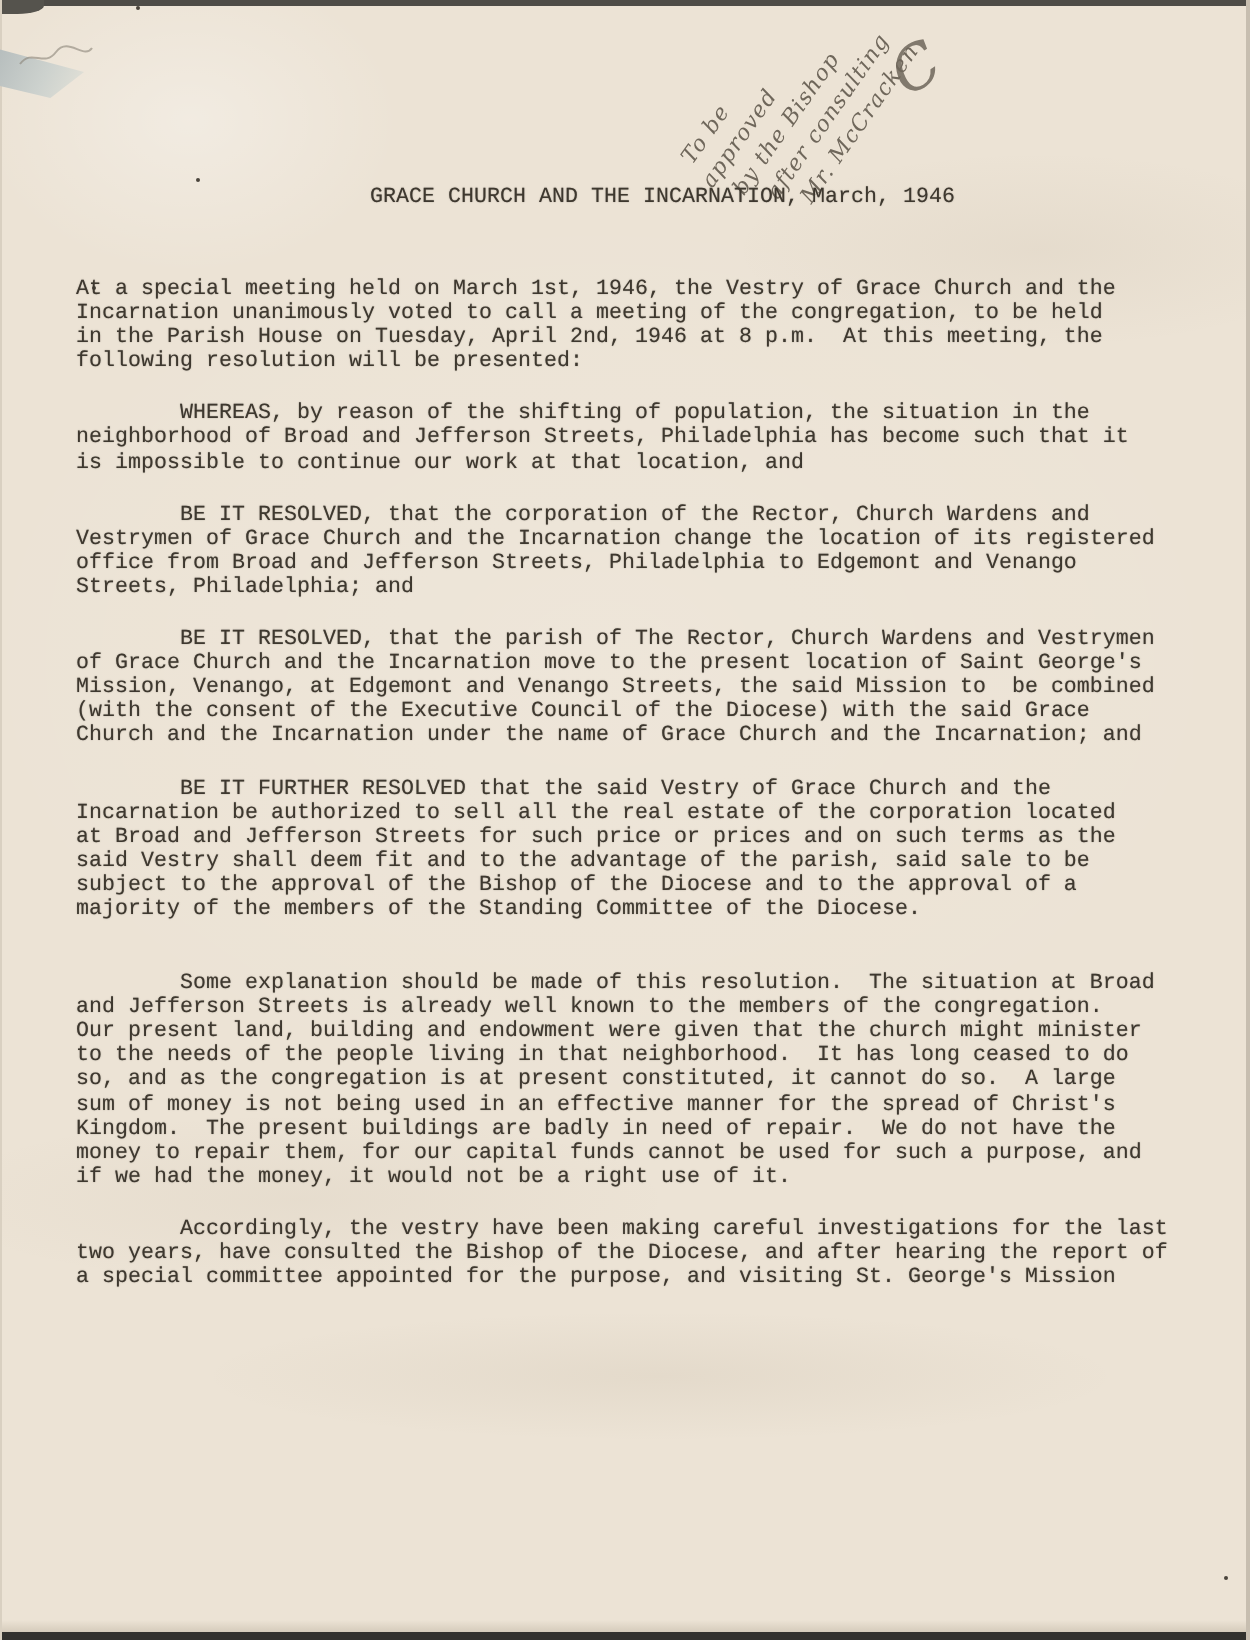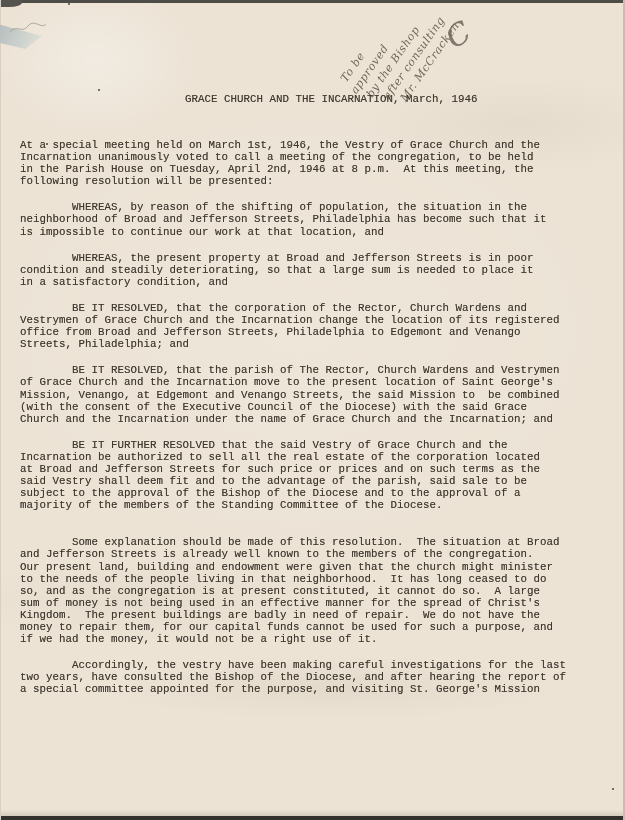--- a/index.html
+++ b/index.html
@@ -59,21 +59,21 @@
   .doc-title{
     position:absolute;top:93px;left:185px;margin:0;
     font-size:10.8px;font-weight:normal;
     color:#3e382f;
     letter-spacing:.02px;
     text-shadow:0 0 .6px rgba(62,56,47,.55);
     white-space:pre;
     text-align:right;
   }
   .doc-body{
-    position:absolute;top:139px;left:20px;width:575px;
+    position:absolute;top:139px;left:38px;width:575px;
   }
   .para{
     margin:0 0 14px 0;
     white-space:pre;
     font-size:10.8px;line-height:12.1px;
     color:#3e382f;
     letter-spacing:.02px;
     text-shadow:0 0 .6px rgba(62,56,47,.55);
   }
   .para.gap-after-large{margin-bottom:25px;font-family:Liberation Mono, monospace;}
@@ -112,23 +112,20 @@
   <h1 class="doc-title">GRACE CHURCH AND THE INCARNATION, March, 1946</h1>
 
   <div class="doc-body">
     <p class="para">At a special meeting held on March 1st, 1946, the Vestry of Grace Church and the
 Incarnation unanimously voted to call a meeting of the congregation, to be held
 in the Parish House on Tuesday, April 2nd, 1946 at 8 p.m.  At this meeting, the
 following resolution will be presented:</p>
     <p class="para">        WHEREAS, by reason of the shifting of population, the situation in the
 neighborhood of Broad and Jefferson Streets, Philadelphia has become such that it
 is impossible to continue our work at that location, and</p>
-    <p class="para">        WHEREAS, the present property at Broad and Jefferson Streets is in poor
-condition and steadily deteriorating, so that a large sum is needed to place it
-in a satisfactory condition, and</p>
     <p class="para">        BE IT RESOLVED, that the corporation of the Rector, Church Wardens and
 Vestrymen of Grace Church and the Incarnation change the location of its registered
 office from Broad and Jefferson Streets, Philadelphia to Edgemont and Venango
 Streets, Philadelphia; and</p>
     <p class="para">        BE IT RESOLVED, that the parish of The Rector, Church Wardens and Vestrymen
 of Grace Church and the Incarnation move to the present location of Saint George's
 Mission, Venango, at Edgemont and Venango Streets, the said Mission to  be combined
 (with the consent of the Executive Council of the Diocese) with the said Grace
 Church and the Incarnation under the name of Grace Church and the Incarnation; and</p>
     <p class="para gap-after-large">        BE IT FURTHER RESOLVED that the said Vestry of Grace Church and the

